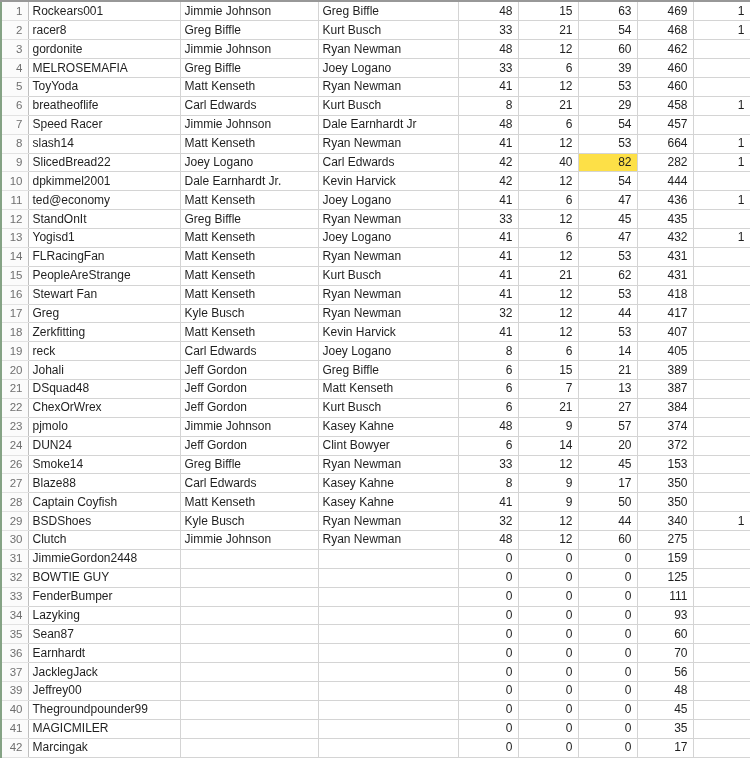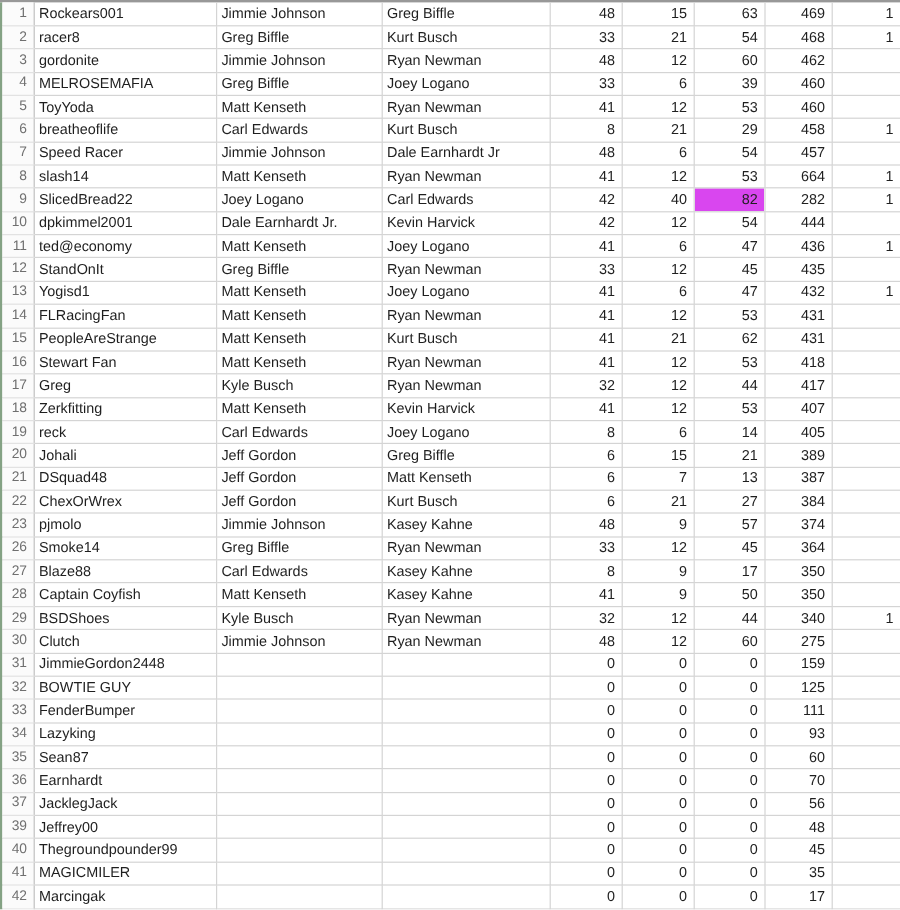--- a/index.html
+++ b/index.html
@@ -169,21 +169,21 @@
           <td class="num">664</td>
           <td class="num">1</td>
         </tr>
         <tr>
           <td class="rowhead">9</td>
           <td class="text">SlicedBread22</td>
           <td class="text">Joey Logano</td>
           <td class="text">Carl Edwards</td>
           <td class="num">42</td>
           <td class="num">40</td>
-          <td class="num" style="background: #d946ef;">82</td>
+          <td class="num" style="background: #fde047;">82</td>
           <td class="num">282</td>
           <td class="num">1</td>
         </tr>
         <tr>
           <td class="rowhead">10</td>
           <td class="text">dpkimmel2001</td>
           <td class="text">Dale Earnhardt Jr.</td>
           <td class="text">Kevin Harvick</td>
           <td class="num">42</td>
           <td class="num">12</td>
@@ -328,28 +328,39 @@
           <td class="text">pjmolo</td>
           <td class="text">Jimmie Johnson</td>
           <td class="text">Kasey Kahne</td>
           <td class="num">48</td>
           <td class="num">9</td>
           <td class="num">57</td>
           <td class="num">374</td>
           <td class="num"></td>
         </tr>
         <tr>
+          <td class="rowhead">24</td>
+          <td class="text">DUN24</td>
+          <td class="text">Jeff Gordon</td>
+          <td class="text">Clint Bowyer</td>
+          <td class="num">6</td>
+          <td class="num">14</td>
+          <td class="num">20</td>
+          <td class="num">372</td>
+          <td class="num"></td>
+        </tr>
+        <tr>
           <td class="rowhead">26</td>
           <td class="text">Smoke14</td>
           <td class="text">Greg Biffle</td>
           <td class="text">Ryan Newman</td>
           <td class="num">33</td>
           <td class="num">12</td>
           <td class="num">45</td>
-          <td class="num">364</td>
+          <td class="num">153</td>
           <td class="num"></td>
         </tr>
         <tr>
           <td class="rowhead">27</td>
           <td class="text">Blaze88</td>
           <td class="text">Carl Edwards</td>
           <td class="text">Kasey Kahne</td>
           <td class="num">8</td>
           <td class="num">9</td>
           <td class="num">17</td>

